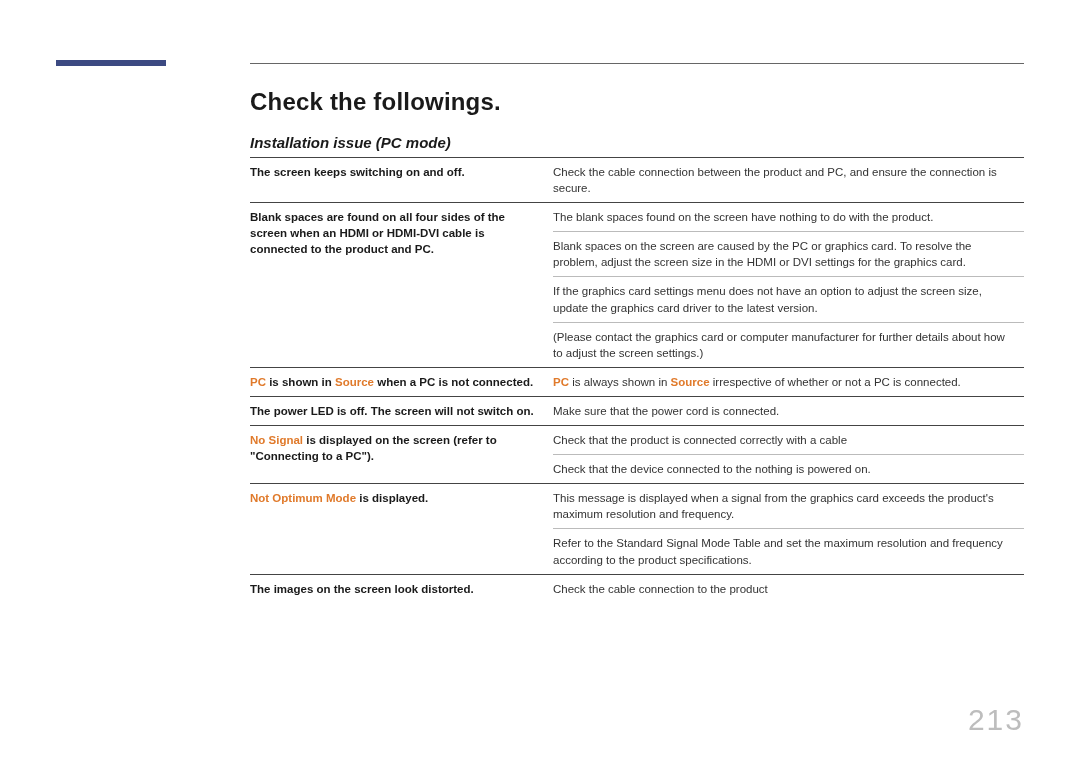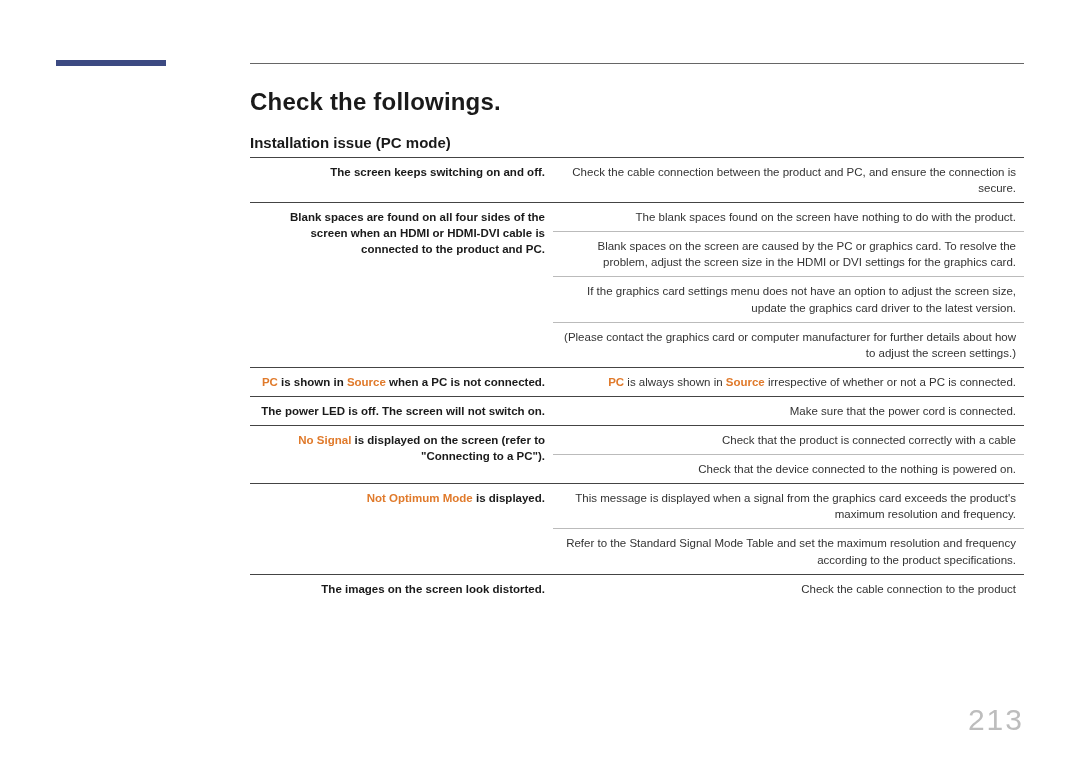--- a/index.html
+++ b/index.html
@@ -45,32 +45,32 @@
     font-size: 24px;
     font-weight: 600;
     letter-spacing: .2px;
     color: #1a1a1a;
   }
   h2 {
     margin: 18px 0 6px 0;
     font-size: 15px;
     font-weight: 700;
     color: #1a1a1a;
+    font-style: italic;
   }
   table {
     width: 100%;
     border-collapse: collapse;
     font-size: 11.5px;
     line-height: 1.4;
   }
   td {
     padding: 6px 8px 6px 0;
     vertical-align: top;
     border-top: 1px solid #444;
-    text-align: right;
   }
   td.left {
     width: 295px;
     font-weight: 700;
     color: #1a1a1a;
   }
   td.right {
     color: #333;
   }
   td.sub {

